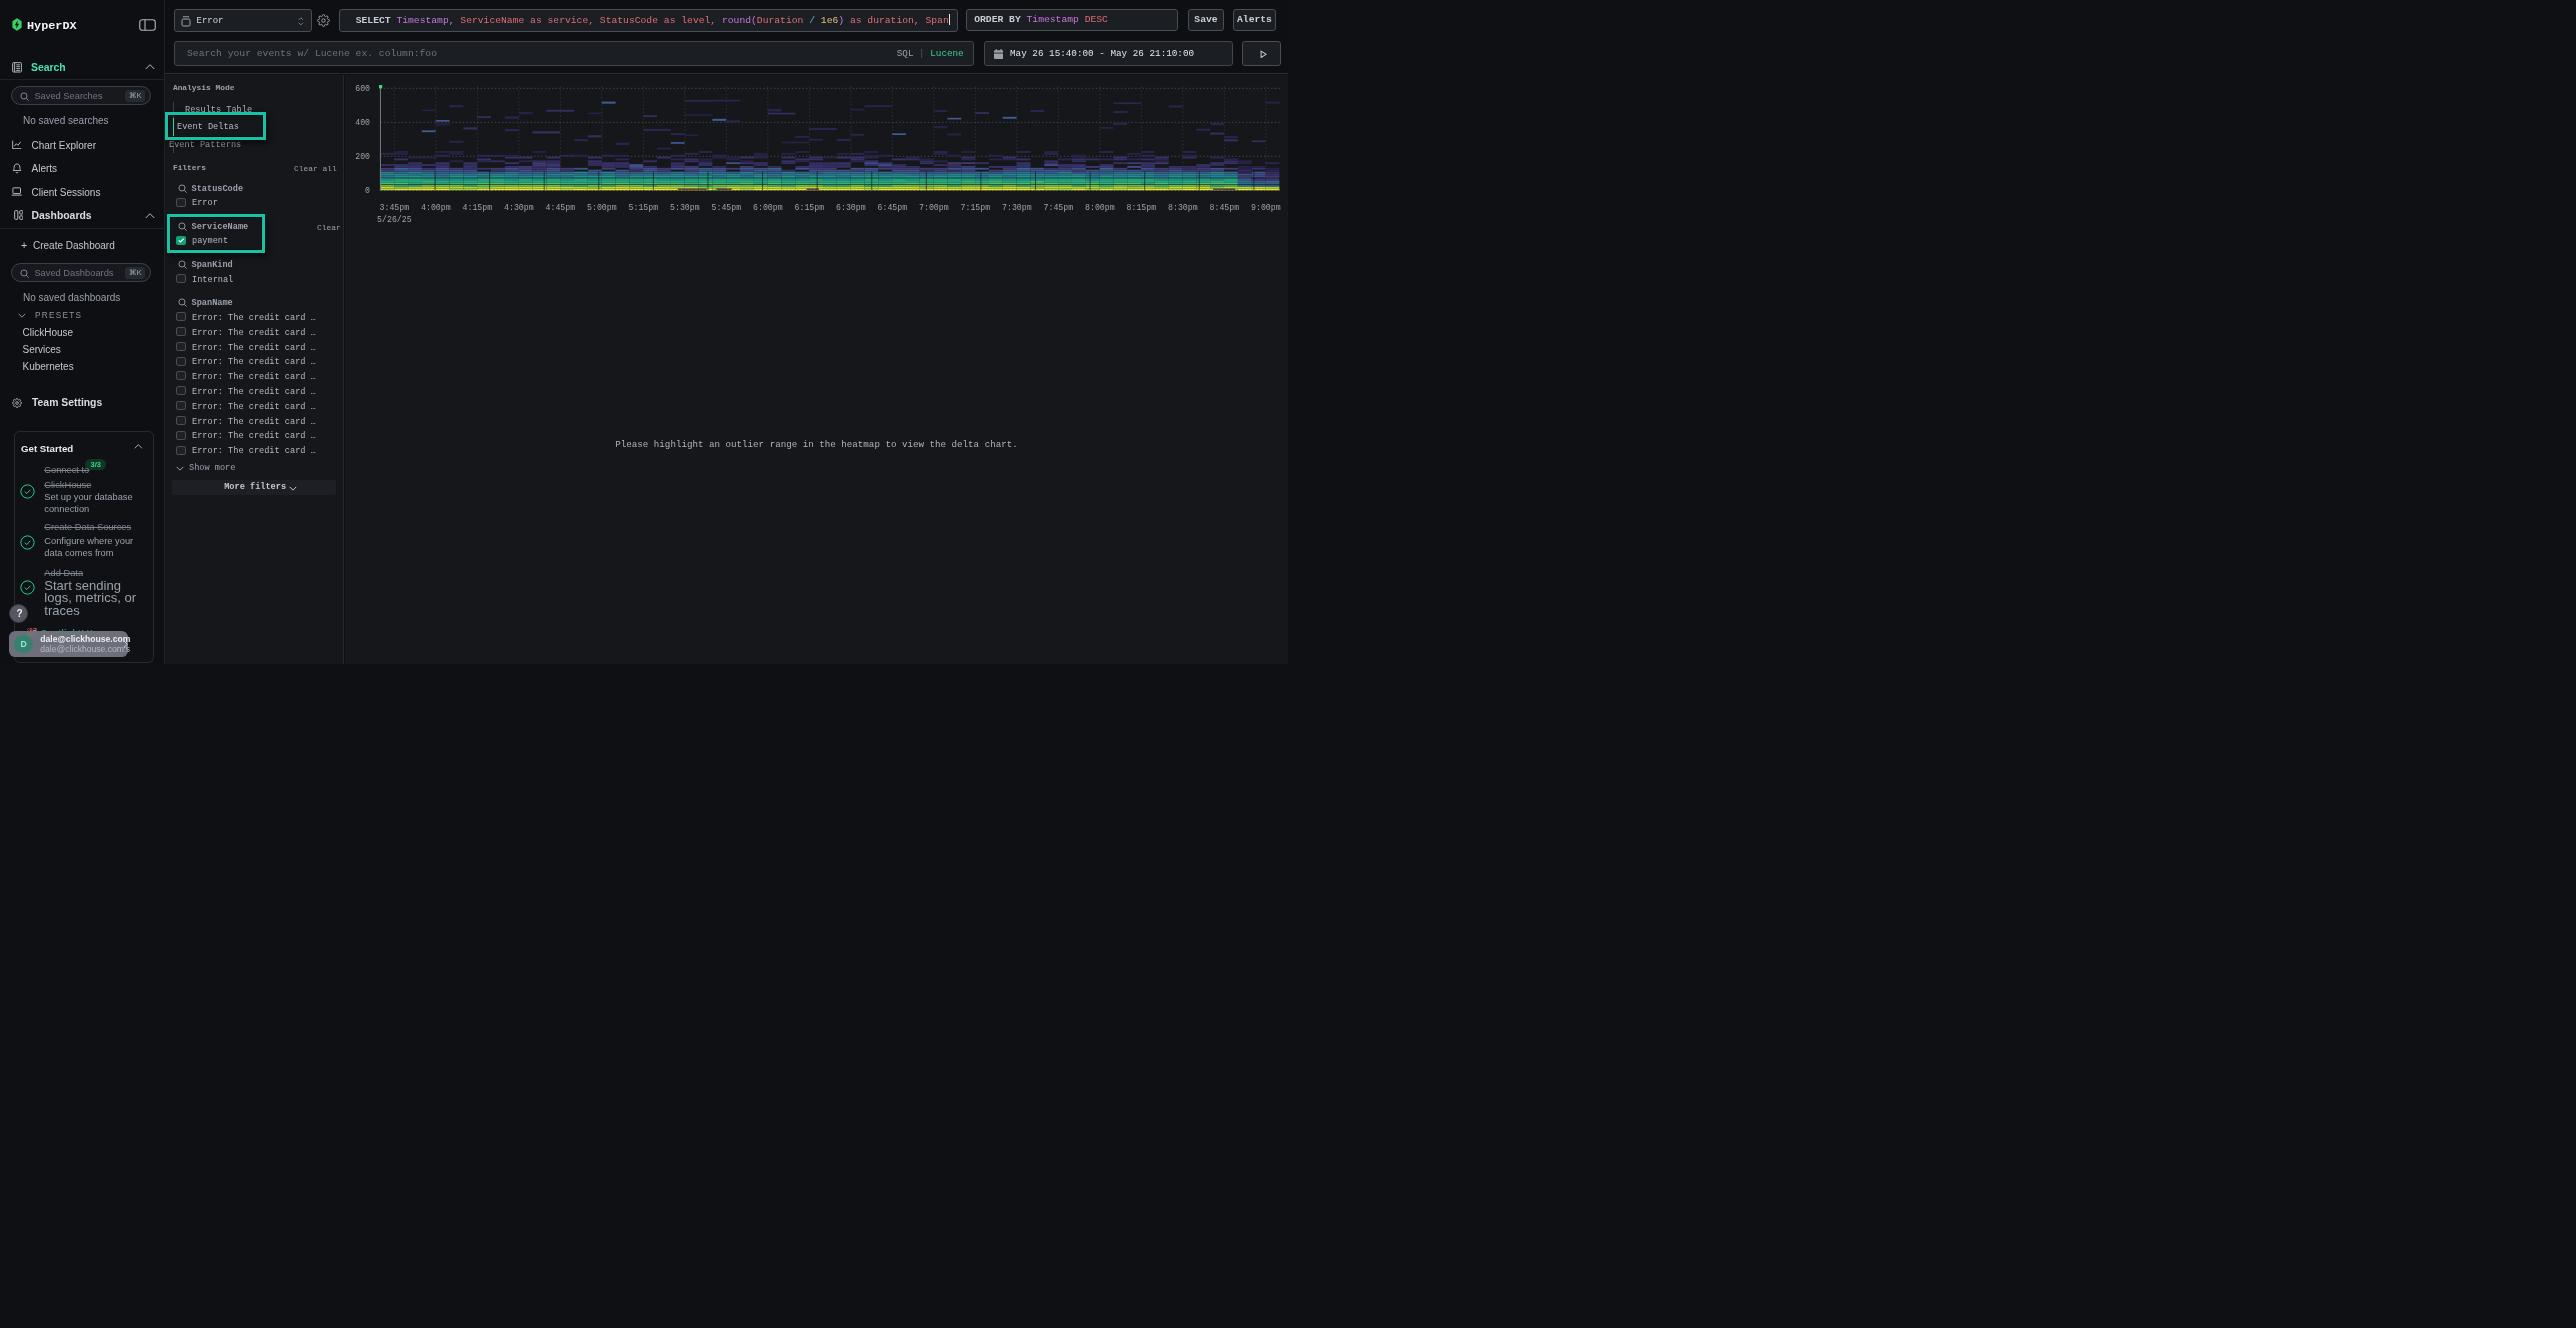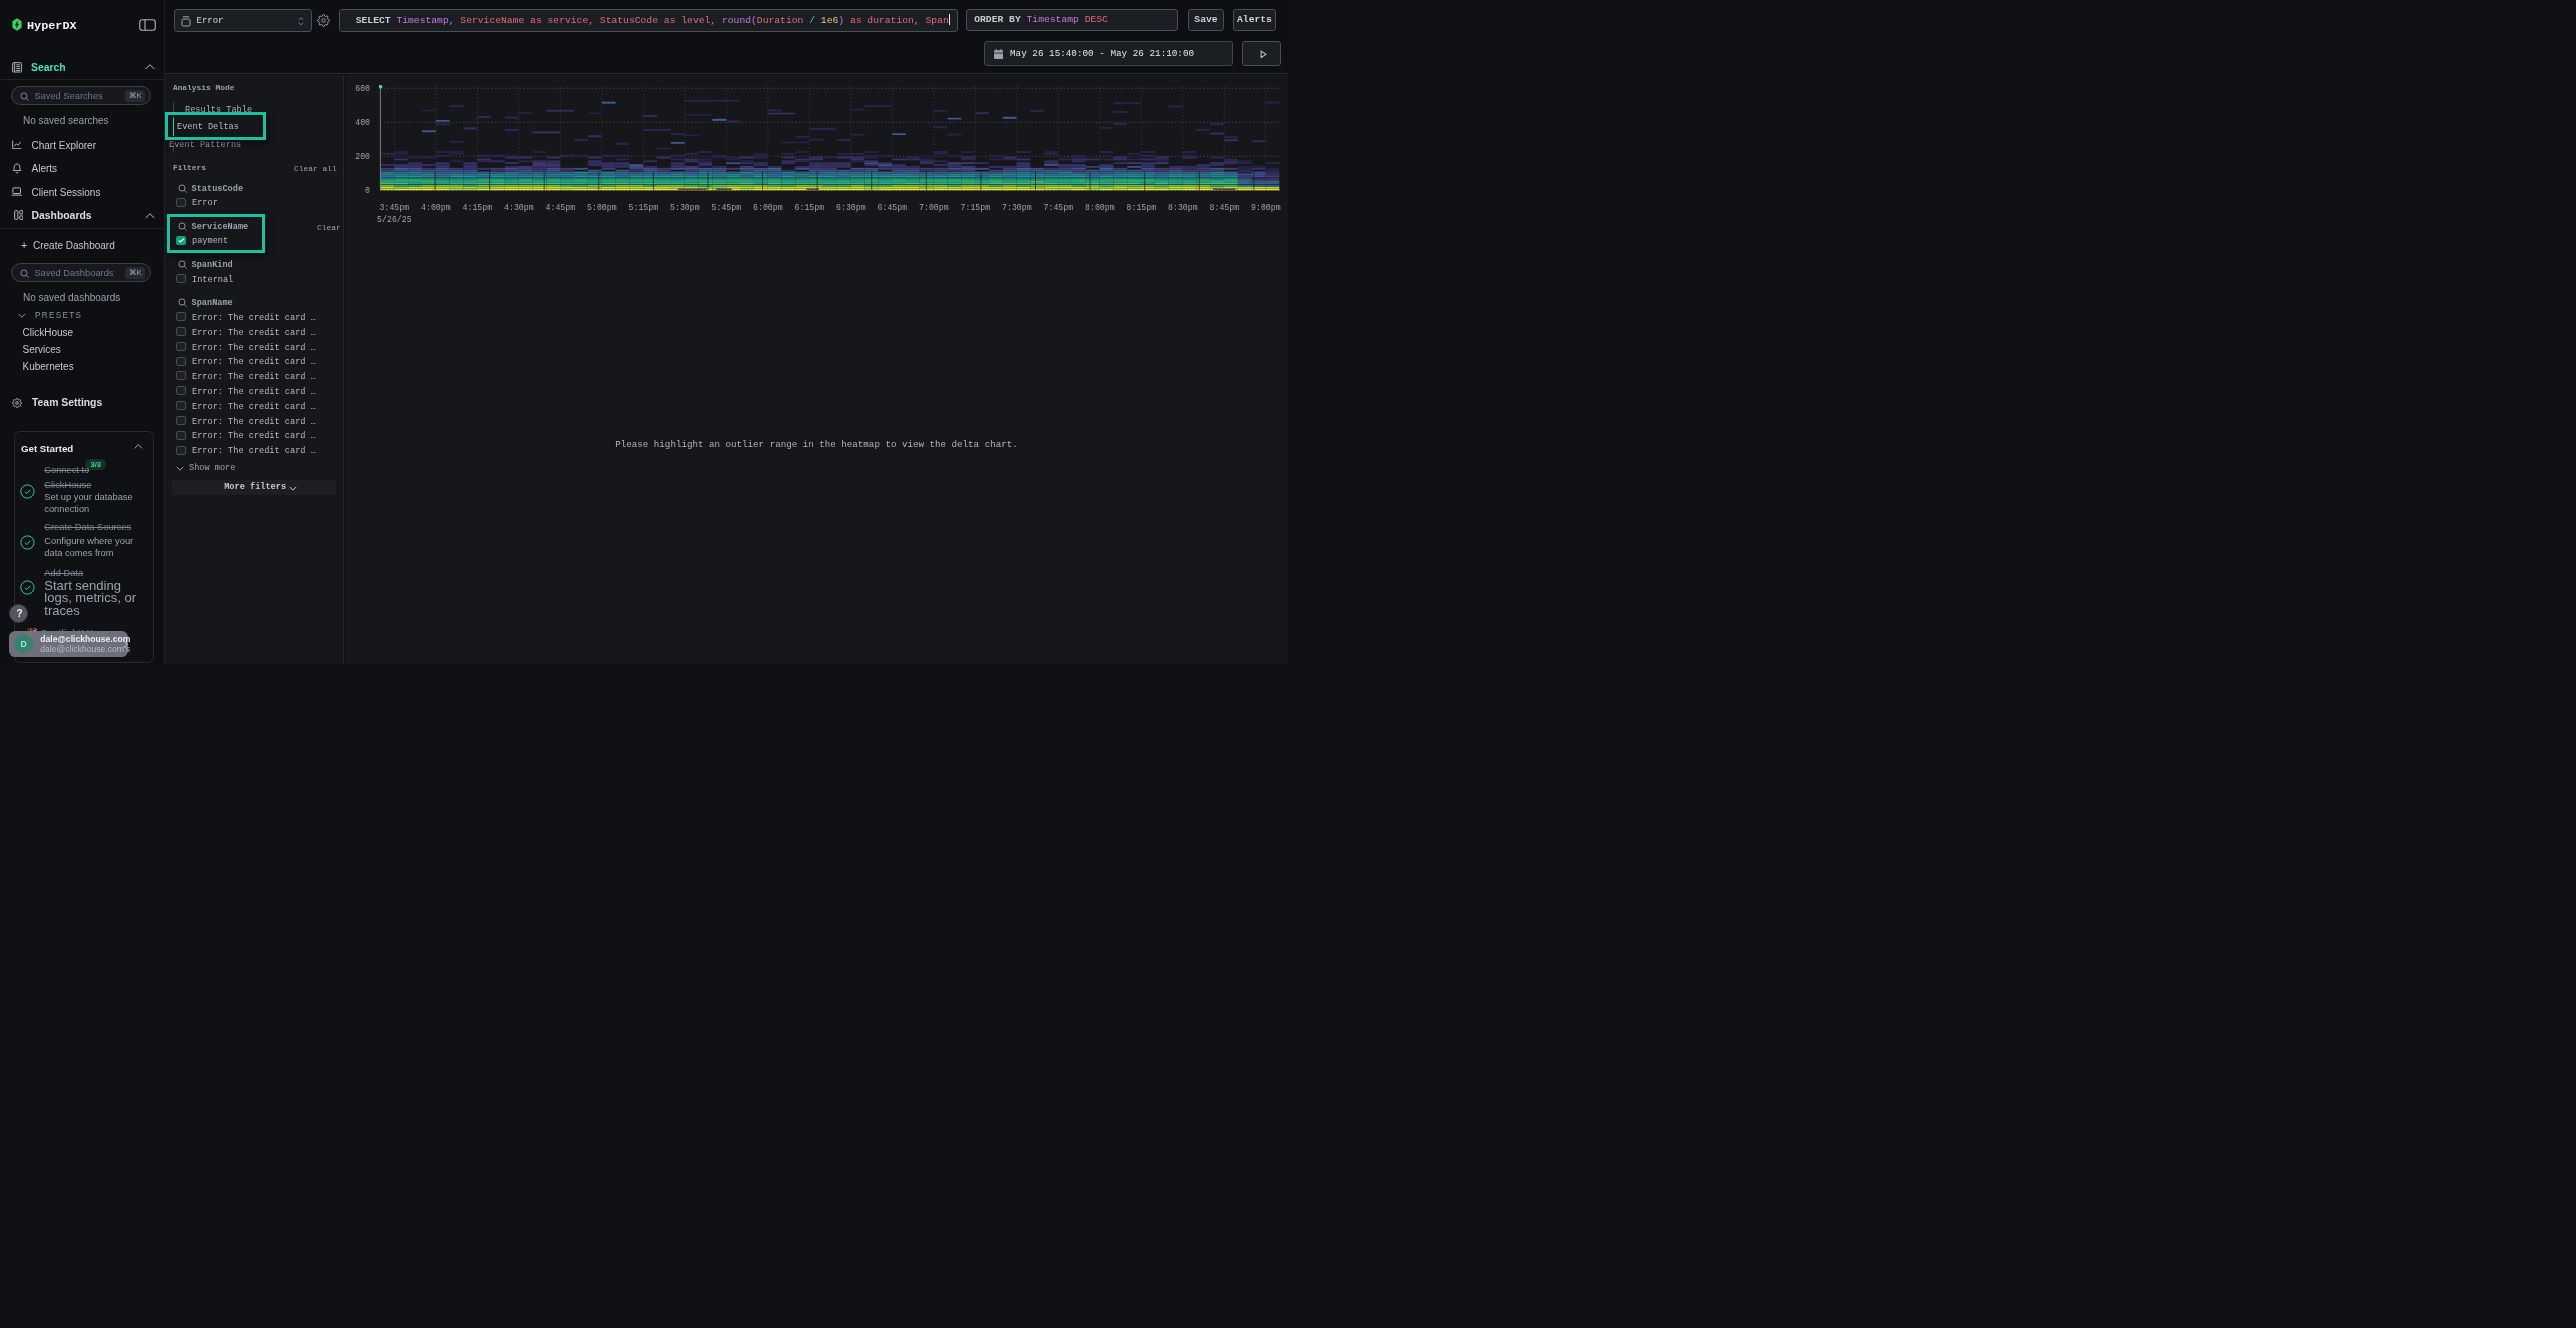--- a/index.html
+++ b/index.html
@@ -195,20 +195,24 @@
     <span style="padding-left:15.7px; font-weight:bold; color:#c9cdd3;">SELECT</span><span style="color:#c678dd;"> Timestamp,</span><span style="color:#e06c75;"> ServiceName as service, StatusCode as level,</span><span style="color:#c678dd;"> round(</span><span style="color:#e06c75;">Duration </span><span style="color:#56b6c2;">/ </span><span style="color:#e5c07b;">1e6</span><span style="color:#c678dd;">)</span><span style="color:#e06c75;"> as duration, Span</span><span style="display:inline-block; width:1.1px; height:11.4px; background:#e8eaee; vertical-align:-2.1px;"></span>
   </div>
 
   <div class="tbox mono" style="left:801px; top:9.3px; width:212px; height:21.5px; font-size:9.7px; line-height:20px;">
     <span style="padding-left:7.2px; font-weight:bold; color:#c9cdd3;">ORDER BY</span><span style="color:#c678dd;"> Timestamp</span><span style="color:#e06c75;"> DESC</span>
   </div>
 
   <div class="tbox mono" style="left:1023px; top:9.3px; width:36px; height:21.5px; font-size:9.7px; font-weight:bold; color:#ced2d8; text-align:center; line-height:20px;">Save</div>
   <div class="tbox mono" style="left:1068px; top:9.3px; width:43px; height:21.5px; font-size:9.7px; font-weight:bold; color:#ced2d8; text-align:center; line-height:20px;">Alerts</div>
 
+  <div class="tbox mono" style="left:9px; top:41px; width:800px; height:25px; border-color:#41454d;">
+    <div class="abs" style="left:12px; top:5.7px; font-size:9.7px; color:#6d7480;">Search your events w/ Lucene ex. column:foo</div>
+    <div class="abs" style="right:9.3px; top:5.7px; font-size:9.3px;"><span style="color:#9aa1ab;">SQL</span><span style="color:#565c66;"> | </span><span style="color:#3fcf8e;">Lucene</span></div>
+  </div>
 
   <div class="tbox mono" style="left:819px; top:41px; width:249px; height:25px; border-color:#41454d;">
     <svg class="abs" style="left:8.6px; top:7.2px;" width="9.3" height="10" viewBox="0 0 14 15" fill="#9ca1a8">
         <rect x="0" y="2" width="14" height="13" rx="1.5"></rect>
         <rect x="0" y="5.5" width="14" height="1.2" fill="#191b20"></rect>
         <rect x="2.5" y="0" width="1.8" height="3.5" rx="0.9"></rect>
         <rect x="9.7" y="0" width="1.8" height="3.5" rx="0.9"></rect>
       </svg>
     <div class="abs" style="left:25px; top:5.7px; font-size:9.3px; color:#e2e5e9;">May 26 15:40:00 - May 26 21:10:00</div>
   </div>

